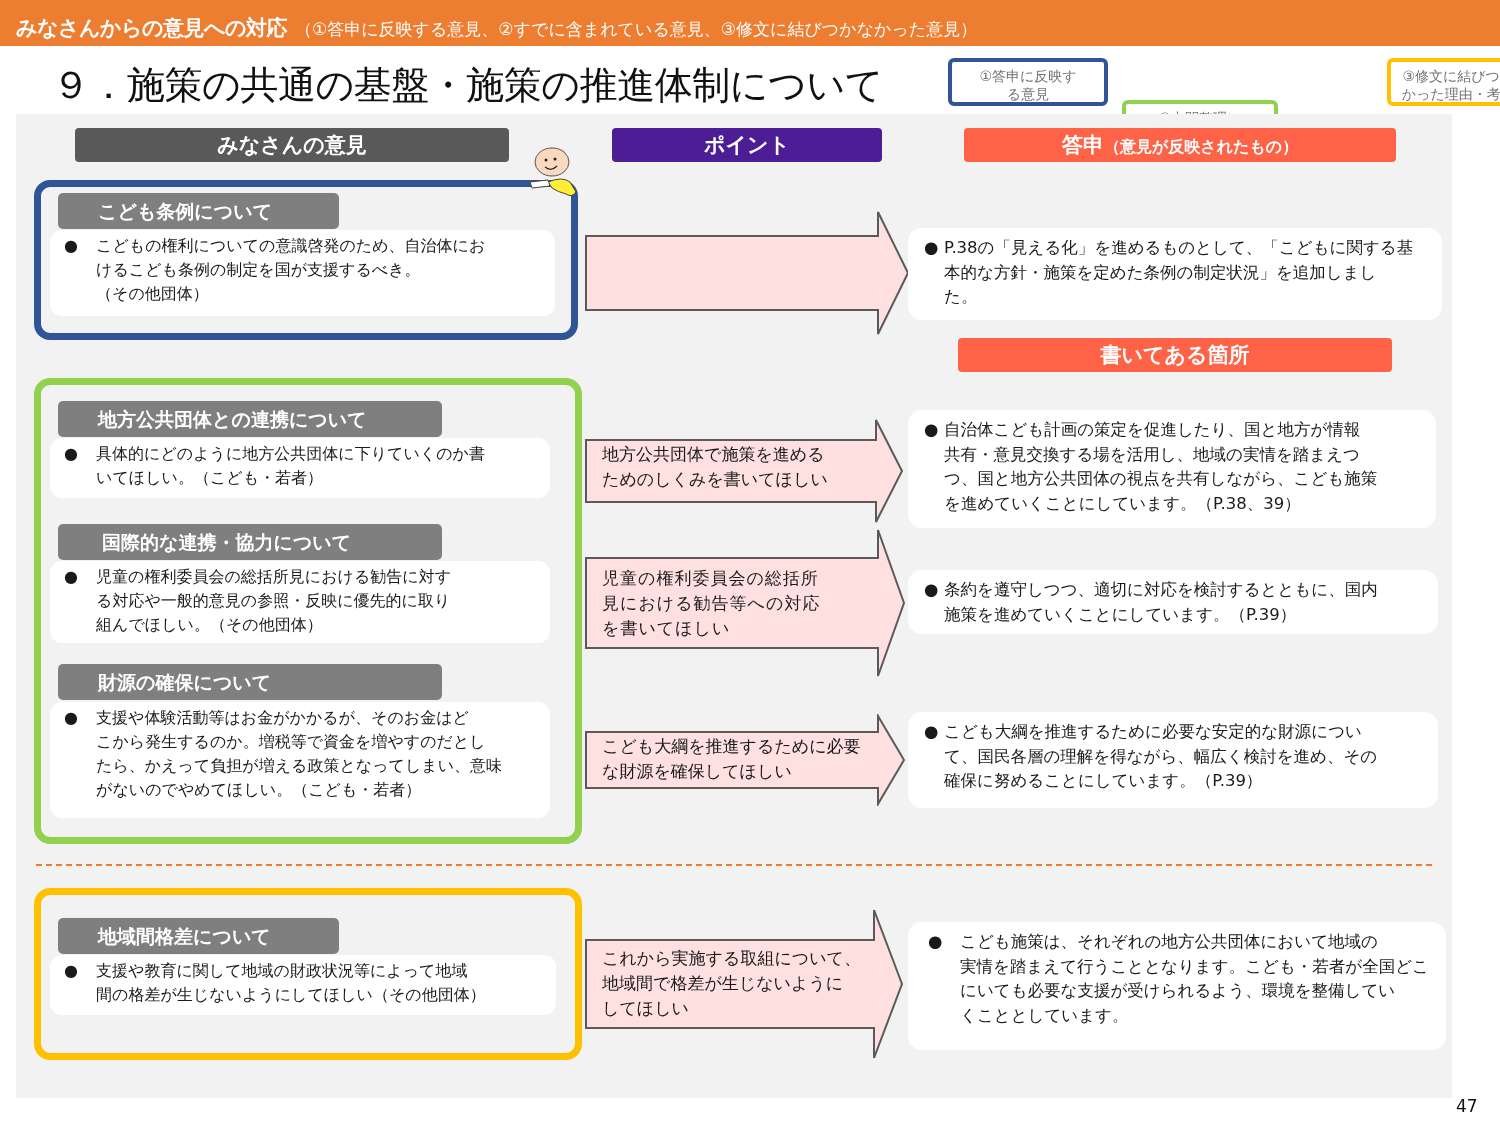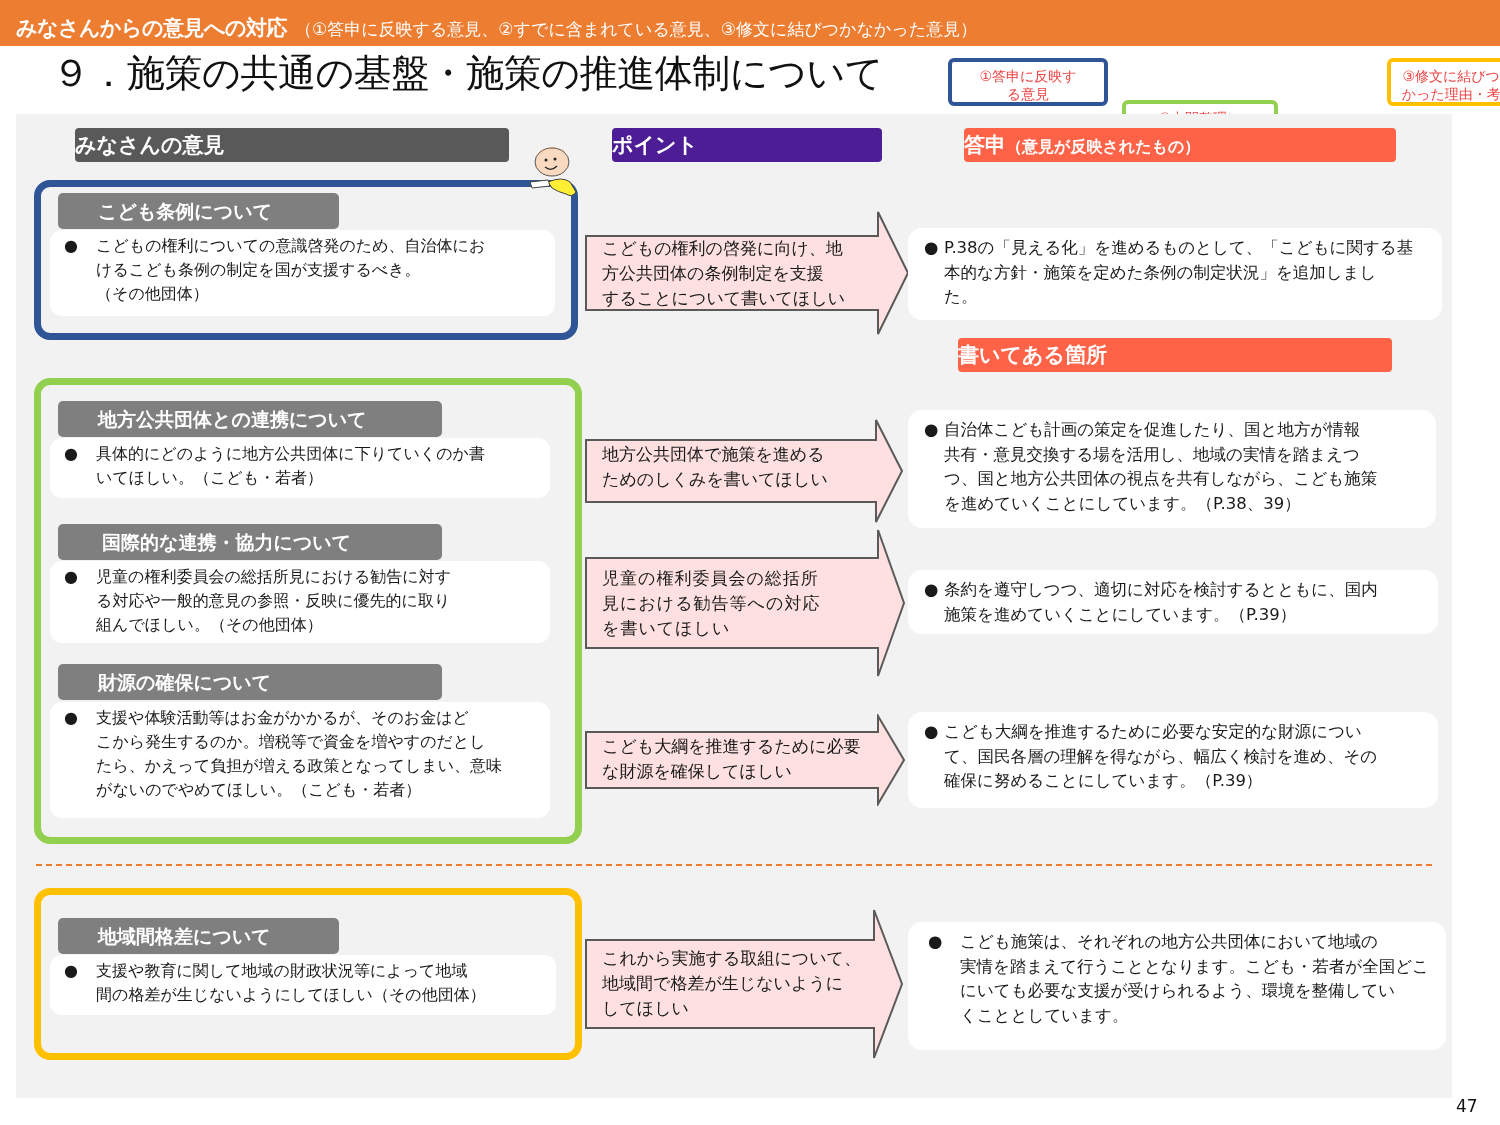--- a/index.html
+++ b/index.html
@@ -4,30 +4,30 @@
 <style>
   * { box-sizing: border-box; margin: 0; padding: 0; }
   html, body { width: 1500px; height: 1125px; background: #ffffff; overflow: hidden; }
   body { position: relative; font-family: "DejaVu Sans", "Liberation Sans", sans-serif; color: #1a1a1a; }
 
   .topbar { position: absolute; left: 0; top: 0; width: 1500px; height: 46px; background: #ed7d31; }
   .topbar-inner { position: absolute; left: 16px; top: 14px; white-space: nowrap; color: #fff; }
   .topbar-main { font-size: 21px; font-weight: bold; letter-spacing: -0.5px; }
   .topbar-sub { font-size: 17px; margin-left: 8px; }
 
-  .page-title { position: absolute; left: 52px; top: 48px; font-size: 38px; color: #111; white-space: nowrap; letter-spacing: -0.5px; }
-
-  .legend-box { position: absolute; top: 58px; height: 48px; border-radius: 6px; background: #fff; font-size: 14px; line-height: 18px; text-align: center; padding-top: 5px; color: #ef4444; }
+  .page-title { position: absolute; left: 52px; top: 60px; font-size: 38px; color: #111; white-space: nowrap; letter-spacing: -0.5px; }
+
+  .legend-box { position: absolute; top: 58px; height: 48px; border-radius: 6px; background: #fff; font-size: 14px; line-height: 18px; text-align: center; padding-top: 5px; color: #737373; }
   .legend-1 { left: 948px; width: 160px; border: 4px solid #2f5597; }
   .legend-2 { left: 1122px; width: 156px; border: 4px solid #92d050; margin-top: 42px; }
   .legend-3 { left: 1352px; width: 157px; border: 4px solid #ffc000; margin-left: 35px; }
 
   .main-panel { position: absolute; left: 16px; top: 114px; width: 1436px; height: 984px; background: #f2f2f2; }
 
-  .col-header { position: absolute; height: 34px; border-radius: 4px; color: #fff; font-weight: bold; font-size: 21px; line-height: 34px; white-space: nowrap; }
+  .col-header { position: absolute; height: 34px; border-radius: 4px; color: #fff; font-weight: bold; font-size: 21px; text-align: center; line-height: 34px; white-space: nowrap; }
   .hdr-opinion { left: 75px; top: 128px; width: 434px; background: #595959; }
   .hdr-point { left: 612px; top: 128px; width: 270px; background: #4c1d95; }
   .hdr-answer { left: 964px; top: 128px; width: 432px; background: #ff6347; }
   .hdr-answer .small { font-size: 16px; }
   .hdr-written { left: 958px; top: 338px; width: 434px; background: #ff6347; }
 
   .mascot { position: absolute; left: 522px; top: 142px; width: 60px; height: 56px; }
 
   .group { position: absolute; border-radius: 16px; background: #f2f2f2; }
   .group-blue { left: 34px; top: 180px; width: 544px; height: 160px; border: 7px solid #2f5597; }
@@ -101,25 +101,20 @@
 <div class="opinion-card" style="left:50px; top:230px; width:505px; height:86px;">
   <span class="bullet">●</span>
   <div>こどもの権利についての意識啓発のため、自治体にお</div>
   <div>けるこども条例の制定を国が支援するべき。</div>
   <div>（その他団体）</div>
 </div>
 <div class="arrow" style="left:584px; top:210px; width:326px; height:126px;">
   <svg width="326" height="126">
       <polygon points="2,26 294,26 294,2 324,63 294,124 294,100 2,100" fill="#ffe0e0" stroke="#5a5a5a" stroke-width="2"></polygon>
     </svg>
-  <div class="arrow-text" style="left:18px; top:26px;">
-    <div>こどもの権利の啓発に向け、地</div>
-    <div>方公共団体の条例制定を支援</div>
-    <div>することについて書いてほしい</div>
-  </div>
 </div>
 <div class="answer-card" style="left:908px; top:228px; width:534px; height:92px; padding-left:36px;">
   <span class="bullet">●</span>
   <div>P.38の「見える化」を進めるものとして、「こどもに関する基</div>
   <div>本的な方針・施策を定めた条例の制定状況」を追加しまし</div>
   <div>た。</div>
 </div>
 
 <div class="col-header hdr-written">書いてある箇所</div>
 

